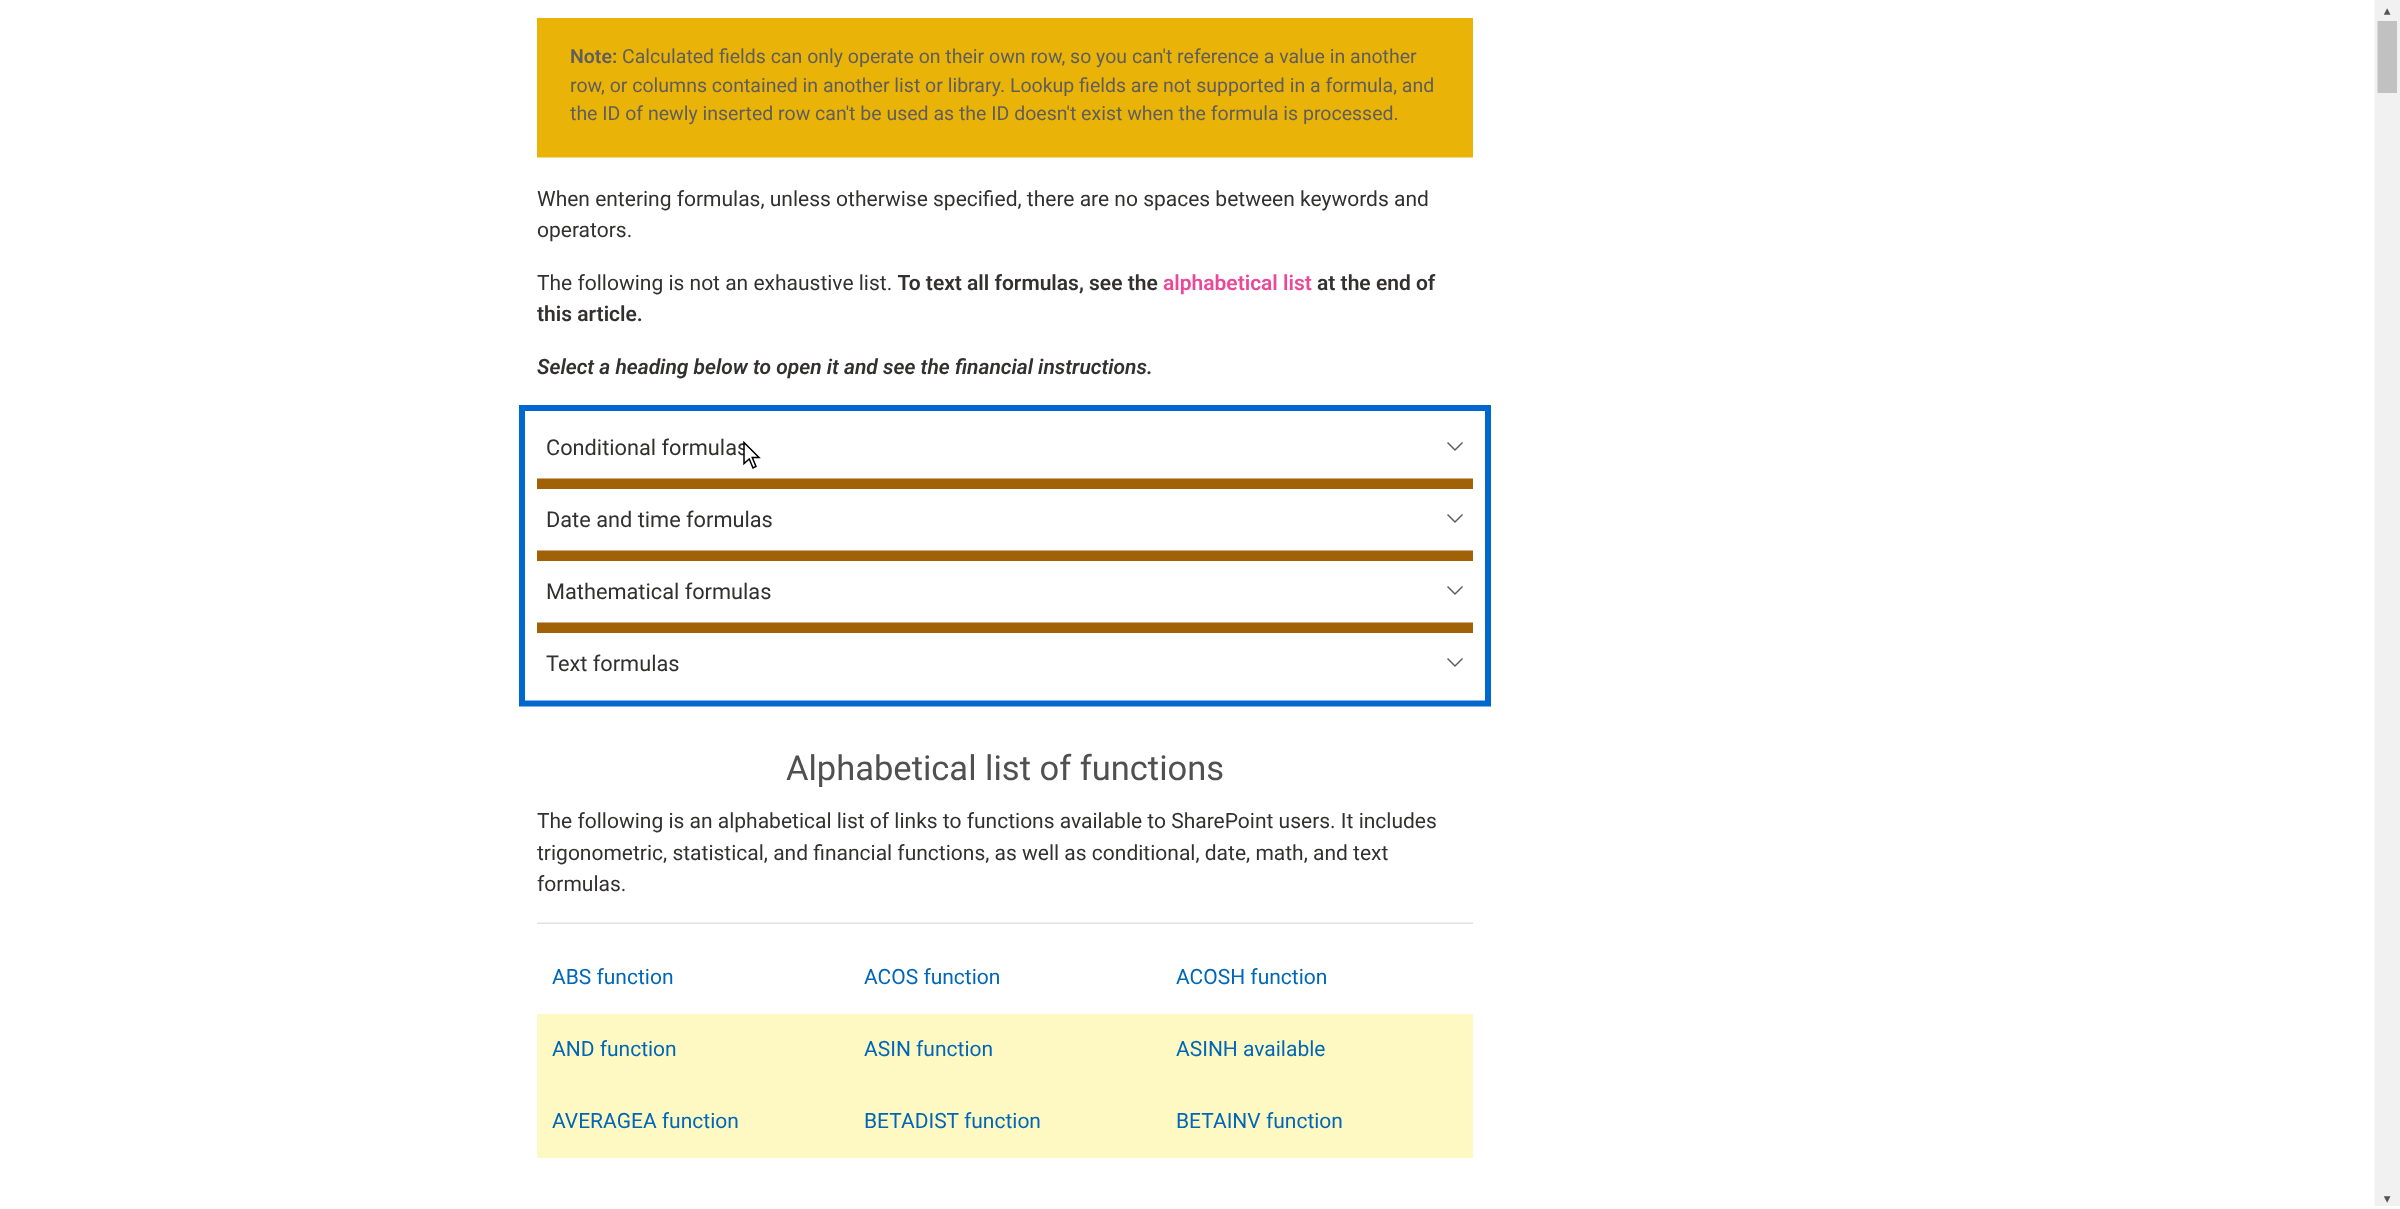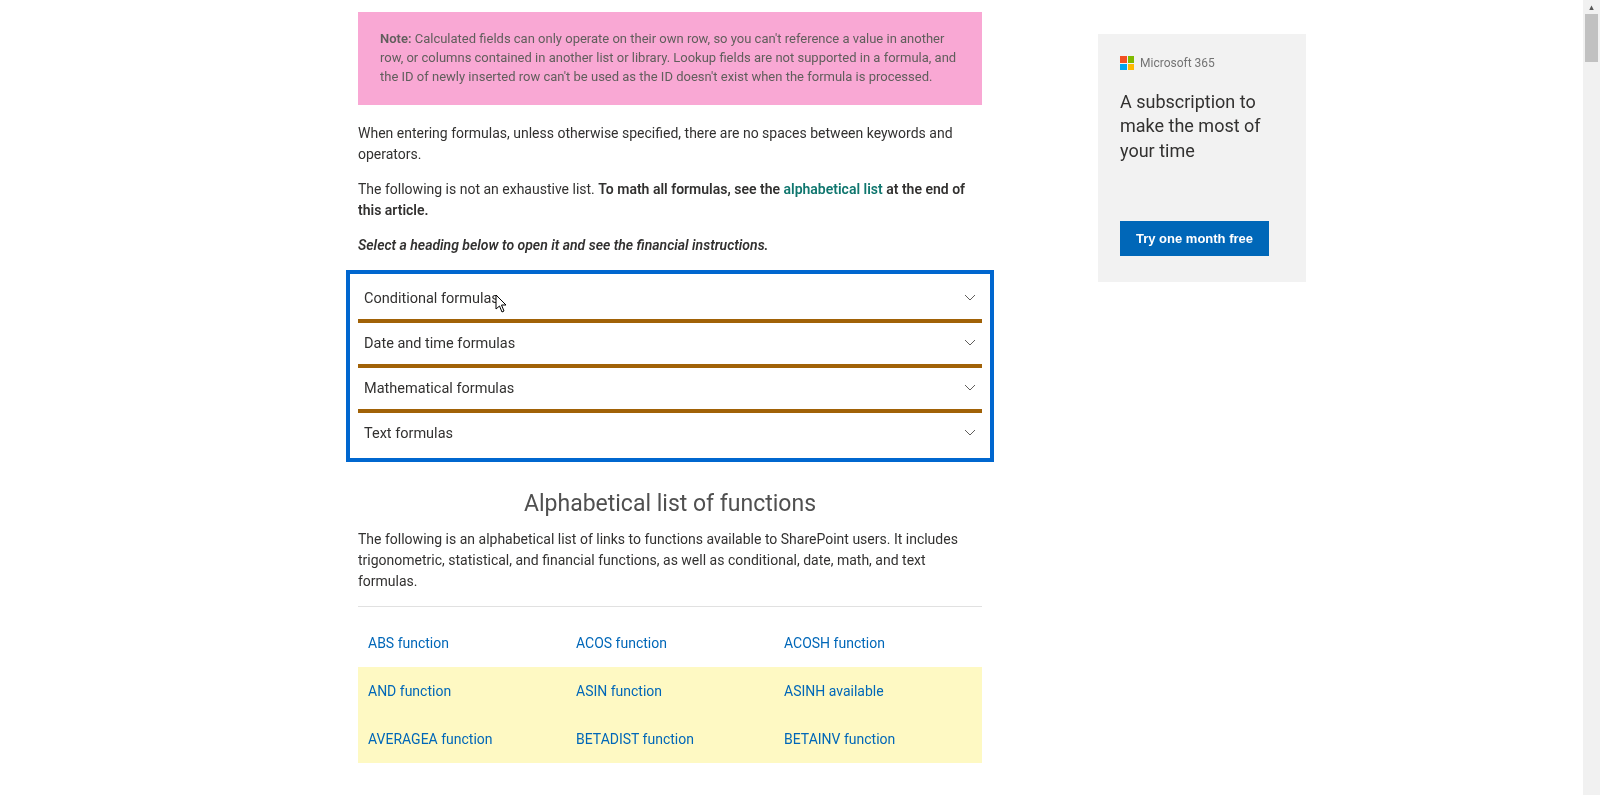--- a/index.html
+++ b/index.html
@@ -14,53 +14,53 @@
     display: flex;
     width: 1600px;
     position: relative;
   }
   .main {
     margin-left: 358px;
     width: 624px;
     padding-top: 12px;
   }
   .note-box {
-    background: #f9a8d4;
+    background: #eab308;
     padding: 18px 22px;
     margin-bottom: 18px;
   }
   .note-box .note-label {
     font-weight: 600;
   }
   .note-box .note-text {
     color: #605e5c;
     line-height: 1.45;
     font-size: 13px;
   }
   .para {
     color: #323130;
     line-height: 1.5;
     margin-bottom: 14px;
     font-size: 14px;
   }
   .link-inline {
-    color: #0f766e;
+    color: #ec4899;
     text-decoration: none;
   }
   .bold { font-weight: 600; }
   .bold-italic { font-weight: 600; font-style: italic; }
   .accordion-wrap {
     border: 4px solid #0067cf;
     padding: 4px 8px 4px 8px;
     margin-top: 8px;
     margin-left: -12px;
     margin-right: -12px;
   }
   .accordion-item {
-    border-bottom: 4px solid #a16207;
+    border-bottom: 7px solid #a16207;
     display: flex;
     align-items: center;
     justify-content: space-between;
     padding: 12px 6px 12px 6px;
     cursor: pointer;
   }
   .accordion-item:last-child { border-bottom: none; text-align: center; }
   .accordion-label {
     color: #323130;
     font-size: 14.5px;
@@ -201,21 +201,21 @@
 
     <div class="note-box">
       <p class="note-text">
         <span class="note-label">Note:</span><span> Calculated fields can only operate on their own row, so you can't reference a value in another row, or columns contained in another list or library. Lookup fields are not supported in a formula, and the ID of newly inserted row can't be used as the ID doesn't exist when the formula is processed.</span>
       </p>
     </div>
 
     <p class="para">When entering formulas, unless otherwise specified, there are no spaces between keywords and operators.</p>
 
     <p class="para">
-      <span>The following is not an exhaustive list. </span><span class="bold"><span>To math all formulas, see the </span><a href="#" class="link-inline">alphabetical list</a><span> at the end of this article.</span></span>
+      <span>The following is not an exhaustive list. </span><span class="bold"><span>To text all formulas, see the </span><a href="#" class="link-inline">alphabetical list</a><span> at the end of this article.</span></span>
     </p>
 
     <p class="para bold-italic">Select a heading below to open it and see the financial instructions.</p>
 
     <div class="accordion-wrap">
       <div class="accordion-item">
         <span class="accordion-label">Conditional formulas</span>
         <span class="chevron">
           <svg viewBox="0 0 12 12" width="12" height="12">
               <path d="M1 3 L6 8 L11 3" stroke="#605e5c" stroke-width="1" fill="none"></path>
@@ -274,33 +274,20 @@
       <tr>
         <td></td>
         <td></td>
         <td></td>
       </tr>
     </tbody>
       </table>
 
   </div>
 
-  <div class="sidebar">
-    <div class="ms-logo-row">
-      <div class="ms-logo">
-        <span class="r"></span>
-          <span class="g"></span>
-          <span class="b"></span>
-          <span class="y"></span>
-      </div>
-      <span class="ms-logo-text">Microsoft 365</span>
-    </div>
-    <div class="ad-headline">A subscription to make the most of your time</div>
-    <button class="cta-btn">Try one month free</button>
-  </div>
 
   <div class="scroll-track">
     <div class="scroll-arrow up">▴</div>
     <div class="scroll-thumb"></div>
     <div class="scroll-arrow down">▾</div>
   </div>
 
   <div class="cursor">
     <svg viewBox="0 0 14 20" width="14" height="20">
       <path d="M1 1 L1 15 L4.5 12 L7 18 L9 17 L6.5 11 L11 11 Z" fill="#fff" stroke="#000" stroke-width="1"></path>

